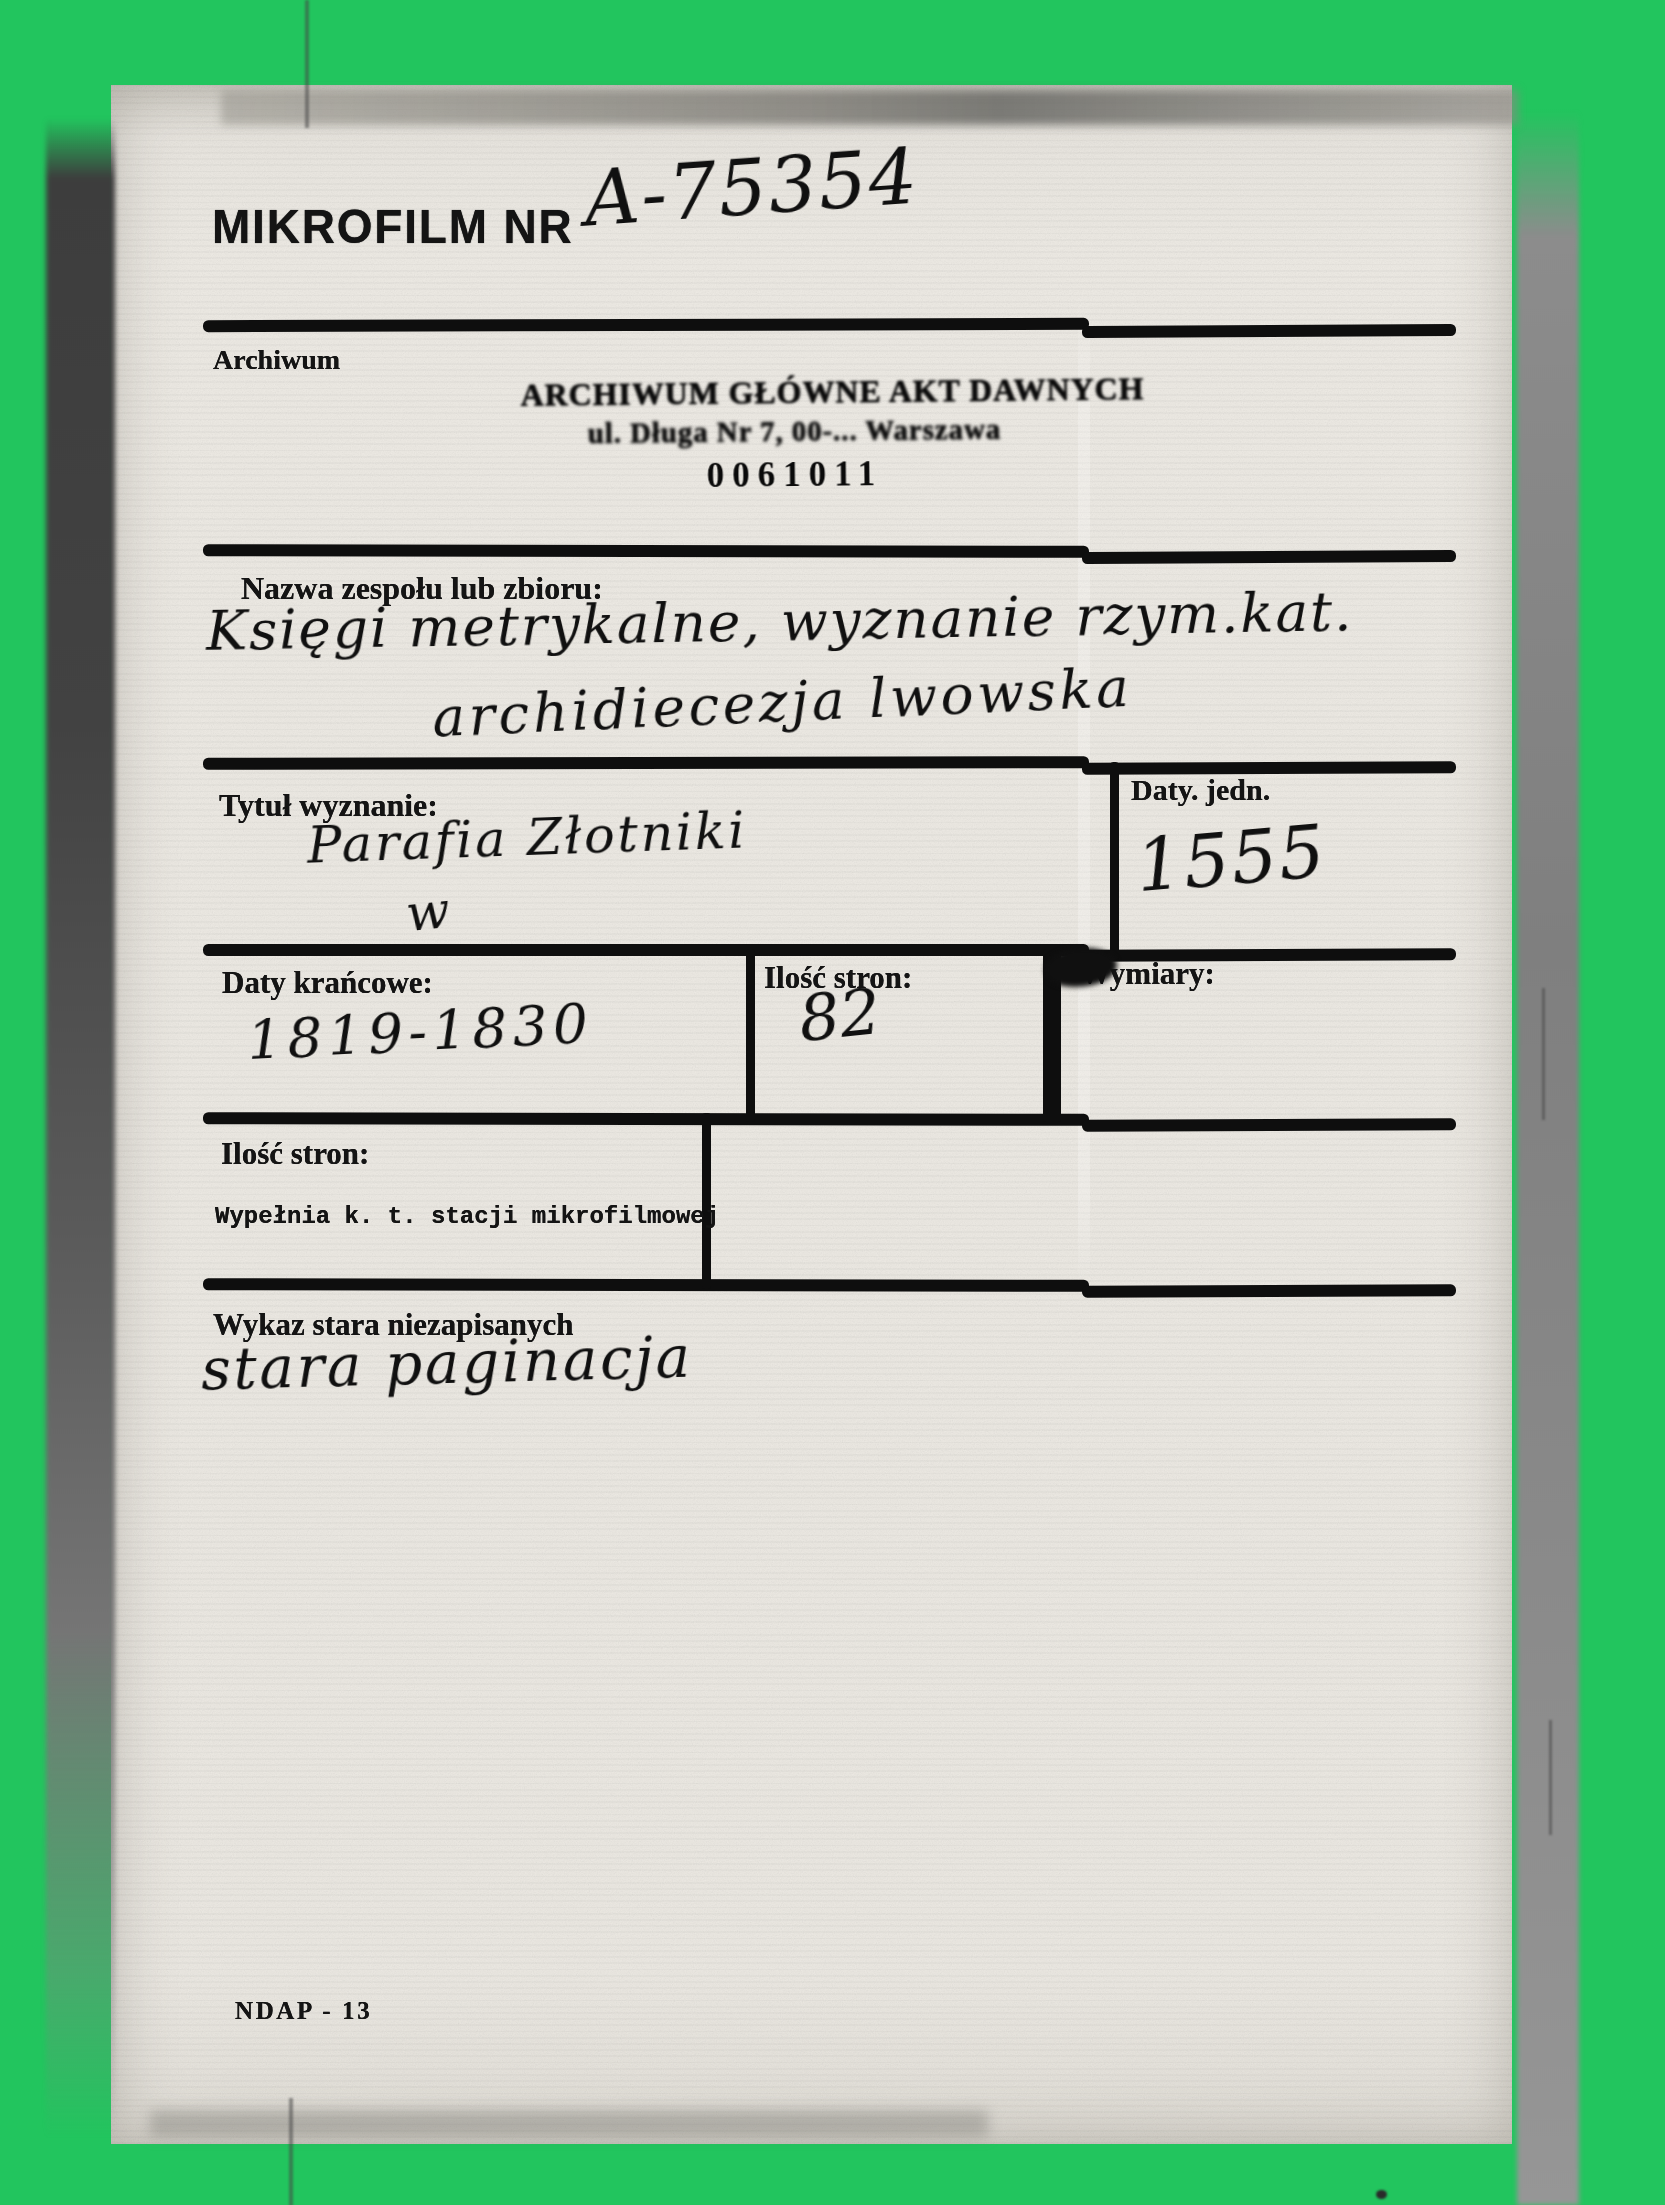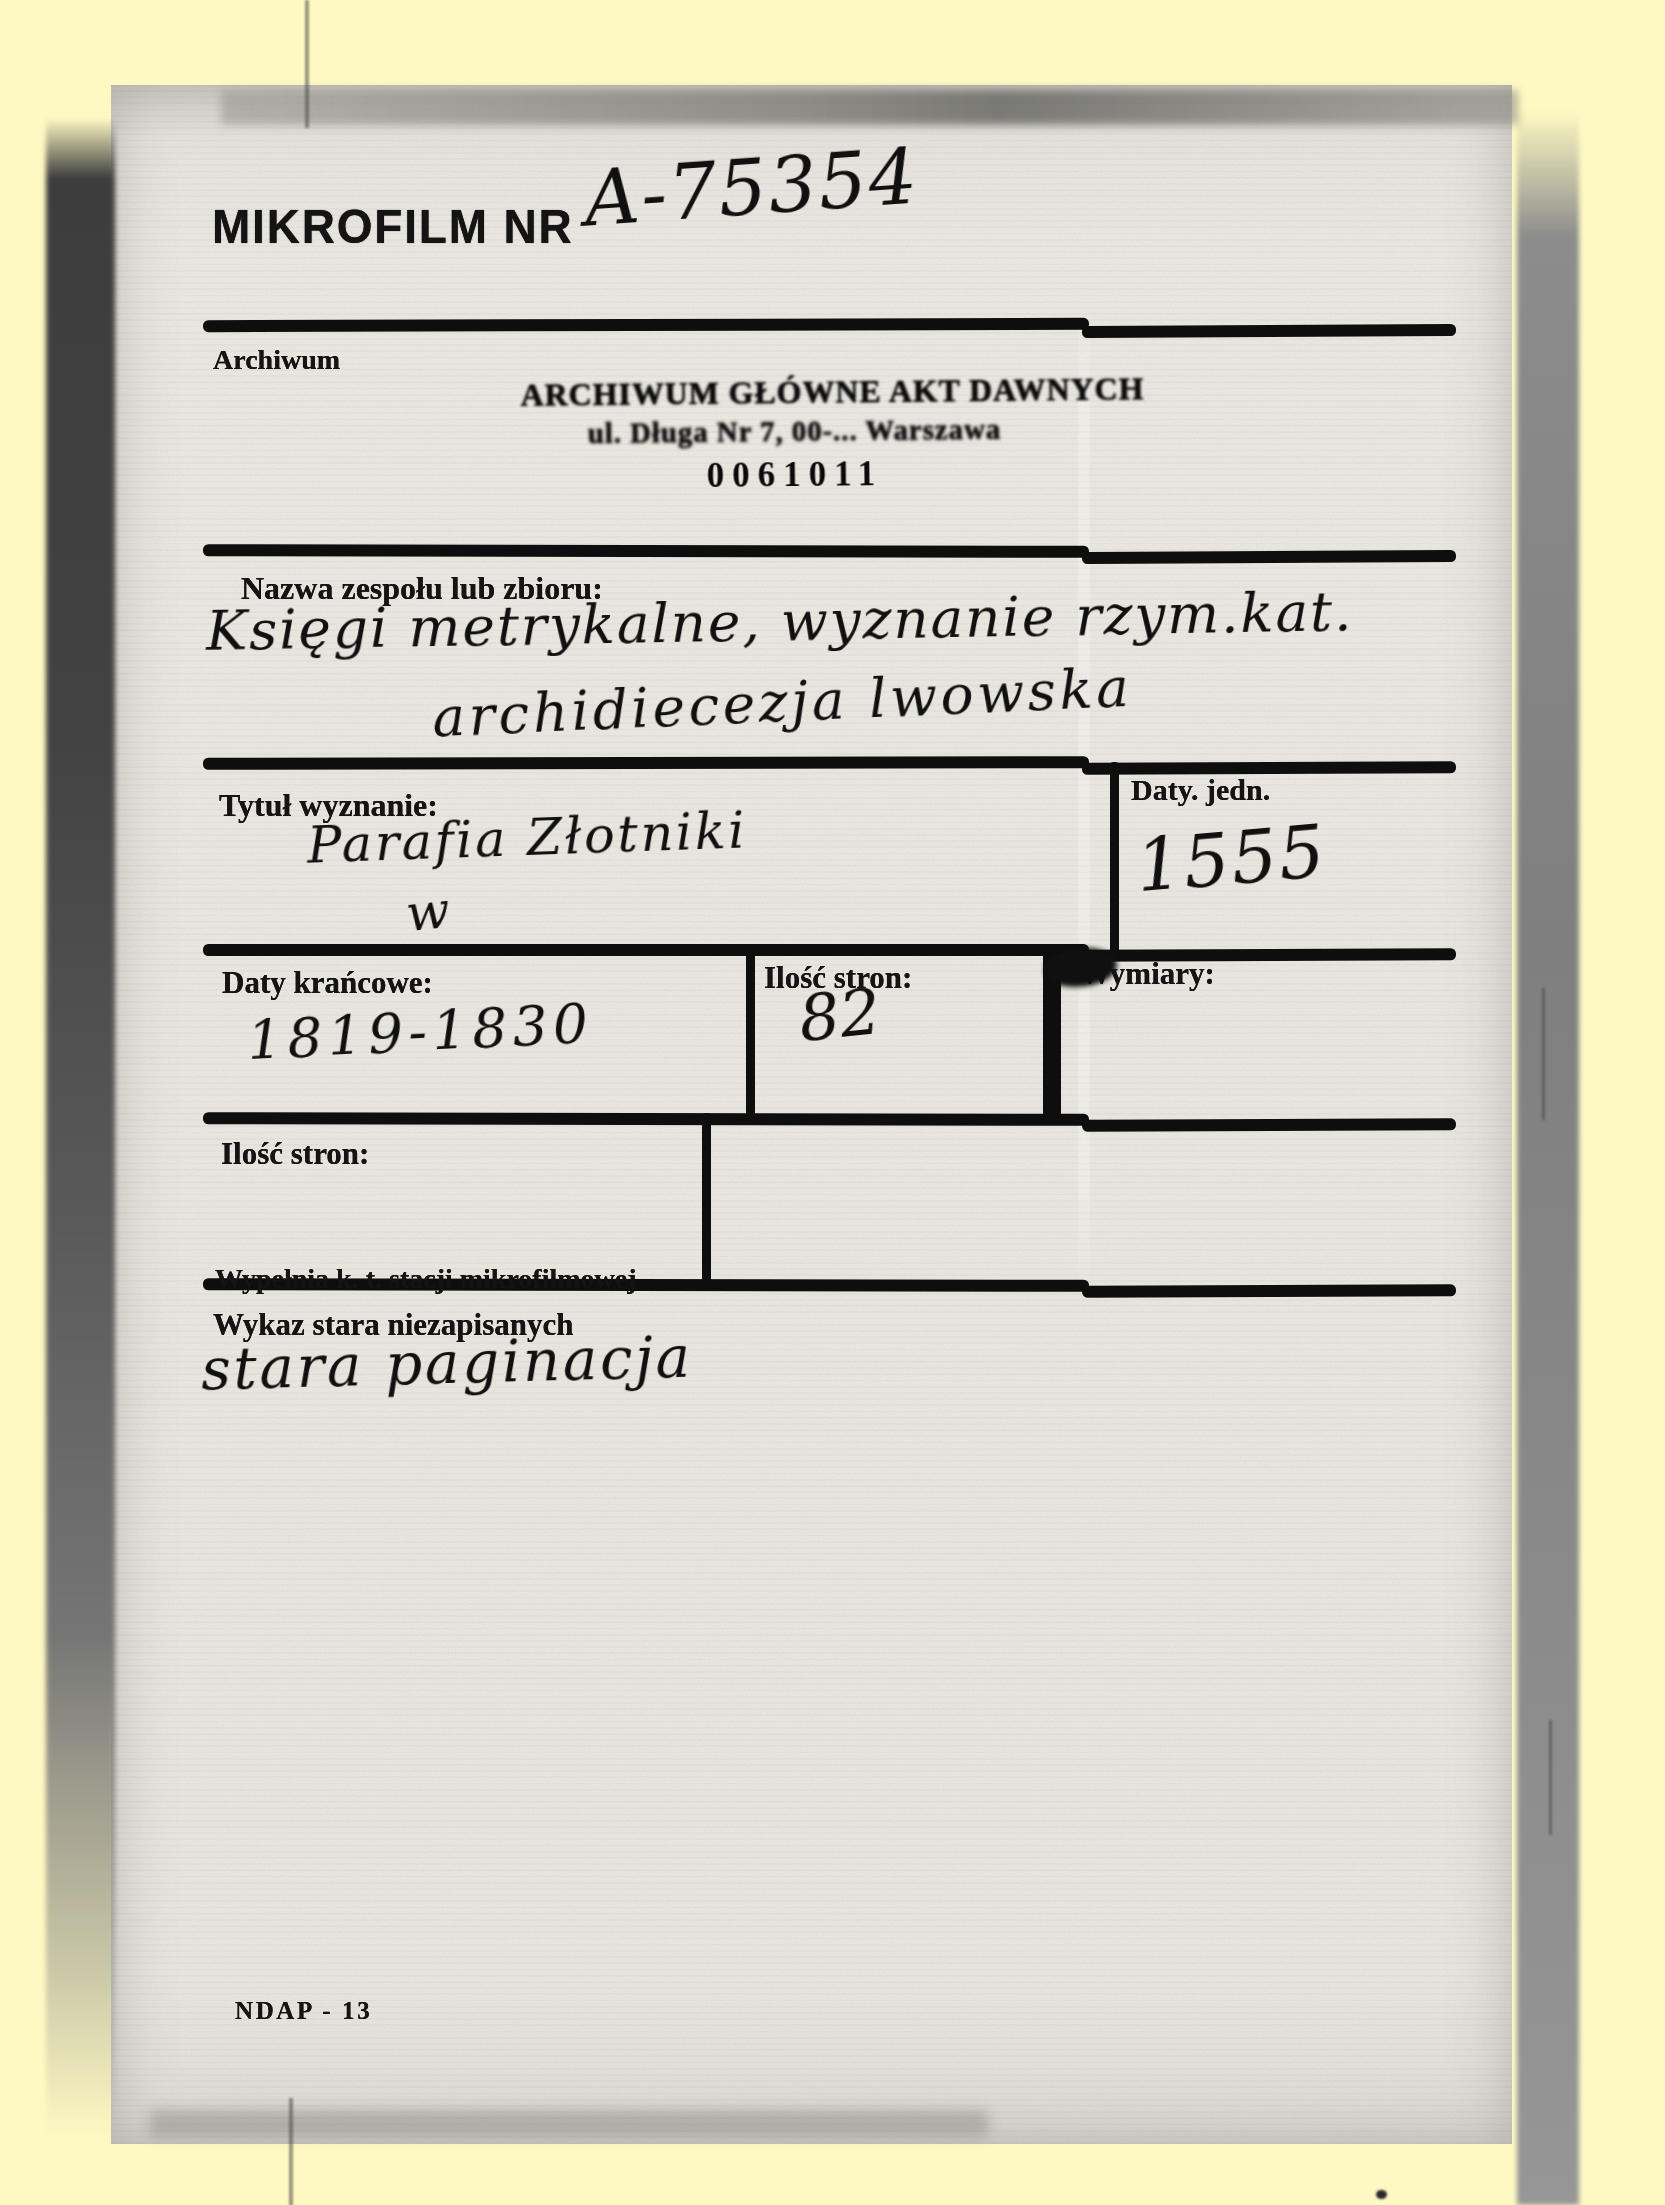--- a/index.html
+++ b/index.html
@@ -1,16 +1,16 @@
 <!DOCTYPE html>
 <html style="font-size:14px"><head>
 <meta charset="utf-8">
 <style>
   html,body{margin:0;padding:0;background:#f7f6f2;}
-  .stage{position:relative;width:1666px;height:2206px;background:#fef9c3;overflow:hidden;
+  .stage{position:relative;width:1666px;height:2206px;background:#22c55e;overflow:hidden;
          font-family:"Liberation Serif",serif;color:#141414;}
   .abs{position:absolute;}
   
   .card{left:111px;top:85px;width:1401px;height:2059px;
         background:linear-gradient(180deg,#d9d6cf 0,#e9e6e0 2.5%,#edeae4 8%,#ecE9e3 55%,#ebe8e2 92%,#e1ded7 100%);
         box-shadow:inset 0 0 62px rgba(135,130,120,.45);z-index:1;}
   .card:before{content:"";position:absolute;inset:0;
         background:repeating-linear-gradient(0deg,rgba(0,0,0,.025) 0 1.8px,rgba(0,0,0,0) 1.8px 6.2px);}
   
   .left-band{left:46px;top:118px;width:69px;height:2020px;z-index:3;filter:blur(2.6px);
@@ -108,21 +108,21 @@
   <div class="abs hw" style="left:1136px;top:817px;font-size:72px;letter-spacing:1.8px;transform:rotate(-5deg);">1555</div>
 
   <div class="abs lbl" style="left:222px;top:965px;font-size:31px;">Daty krańcowe:</div>
   <div class="abs hw" style="left:247px;top:1000px;font-size:55px;letter-spacing:5.3px;transform:rotate(-3deg);">1819-1830</div>
   <div class="abs lbl" style="left:764px;top:960px;font-size:31px;font-family:Liberation Serif, serif;">Ilość stron:</div>
   <div class="abs hw" style="left:799px;top:979px;font-size:64px;transform:rotate(-6deg);">82</div>
   <div class="abs lbl" style="left:1080px;top:956px;font-size:31px;">Wymiary:</div>
   <div class="abs blob" style="left:1045px;top:948px;width:72px;height:39px;"></div>
 
   <div class="abs lbl" style="left:221px;top:1136px;font-size:31px;">Ilość stron:</div>
-  <div class="abs lbl" style="left:215px;top:1263px;font-size:28px;">Wypełnia k. t. stacji mikrofilmowej</div>
+  <div class="abs lbl" style="left:215px;top:1203px;font-size:24px;font-family:Liberation Mono, monospace;">Wypełnia k. t. stacji mikrofilmowej</div>
 
   <div class="abs lbl" style="left:213px;top:1307px;font-size:31px;">Wykaz stara niezapisanych</div>
   <div class="abs hw" style="left:201px;top:1329px;font-size:58px;letter-spacing:2.6px;transform:rotate(-1.5deg);">stara paginacja</div>
 
   <div class="abs lbl" style="left:235px;top:1997px;font-size:25px;letter-spacing:2.6px;">NDAP - 13</div>
 
 </div>
 
 
 </body></html>

